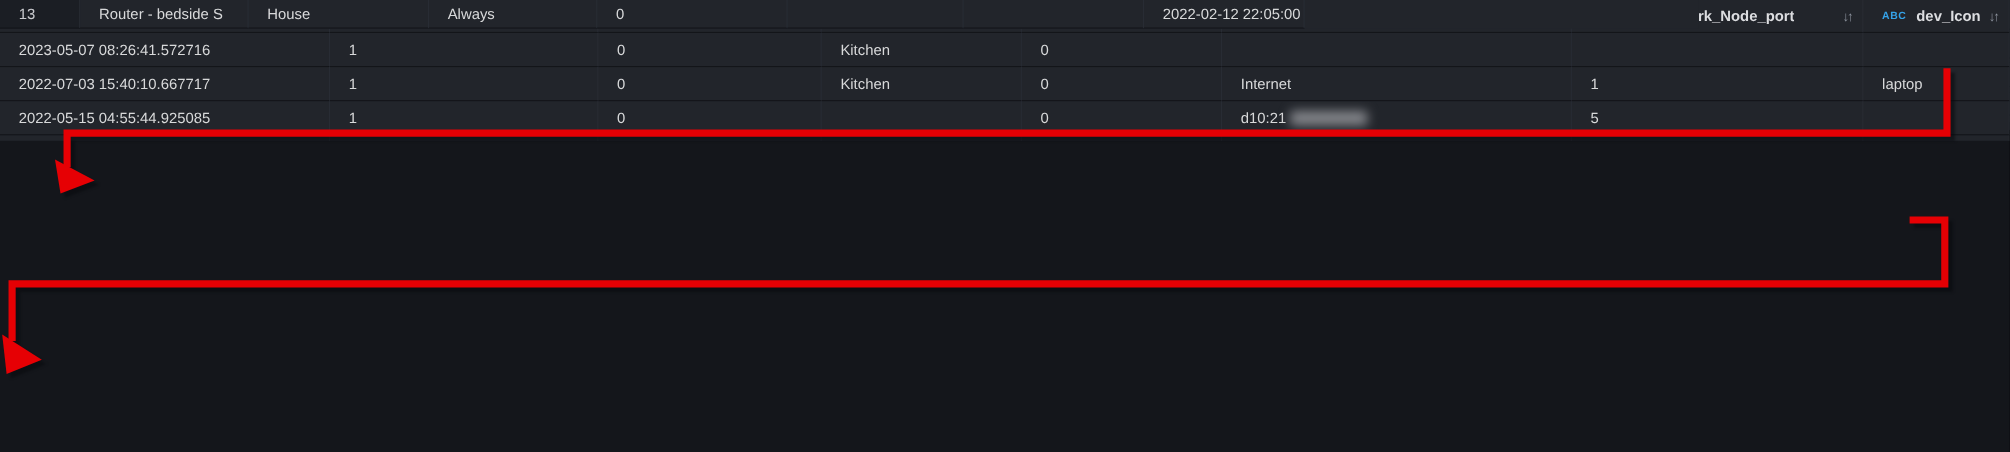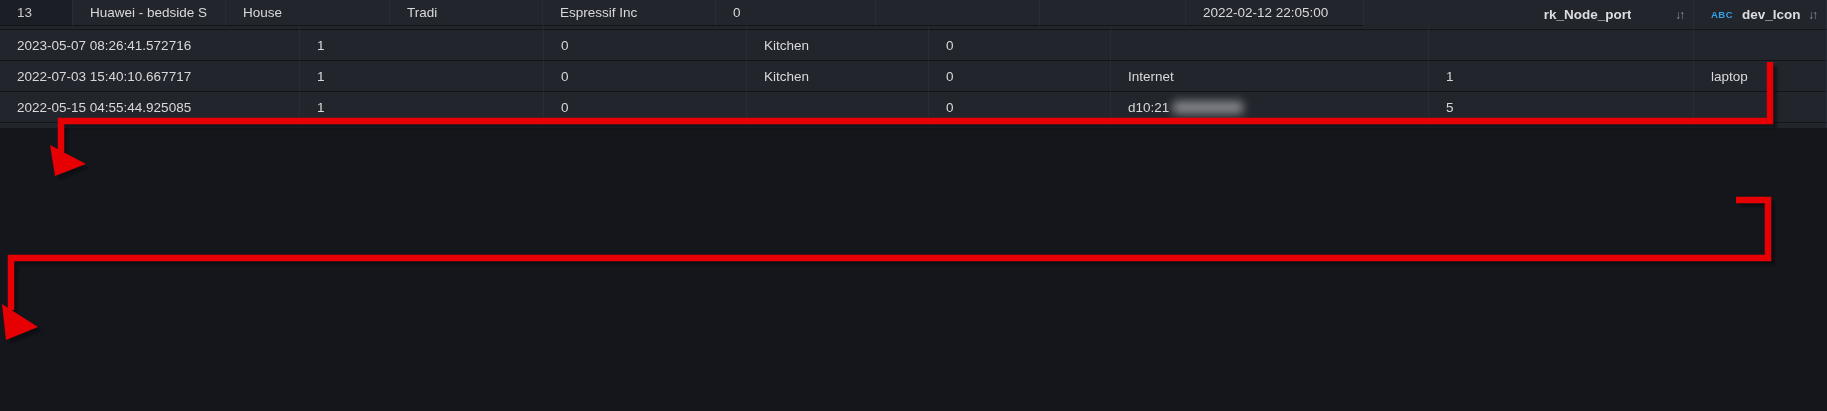--- a/index.html
+++ b/index.html
@@ -438,30 +438,27 @@
       <div class="cell sliver"></div>
       <div class="cell sliver"></div>
       <div class="cell sliver"></div>
       <div class="cell sliver"></div>
     </div>
   <div class="table" style="left: 0px; width: 1544px; grid-template-columns: 73px 153px 164px 153px 173px 160px 164px 146px 178px 219px 244px; grid-template-rows: 26px;">
       <div class="cell index-col">
         <span class="cell-text">13</span>
       </div>
       <div class="cell">
-        <span class="cell-text">Huawei - bedside S</span>
+        <span class="cell-text">Router - bedside S</span>
       </div>
       <div class="cell">
         <span class="cell-text">House</span>
       </div>
       <div class="cell">
-        <span class="cell-text">Tradi</span>
-      </div>
-      <div class="cell">
-        <span class="cell-text">Espressif Inc</span>
+        <span class="cell-text">Always</span>
       </div>
       <div class="cell">
         <span class="cell-text">0</span>
       </div>
       <div class="cell"></div>
       <div class="cell"></div>
       <div class="cell">
         <span class="cell-text">2022-02-12 22:05:00</span>
       </div>
     </div>

